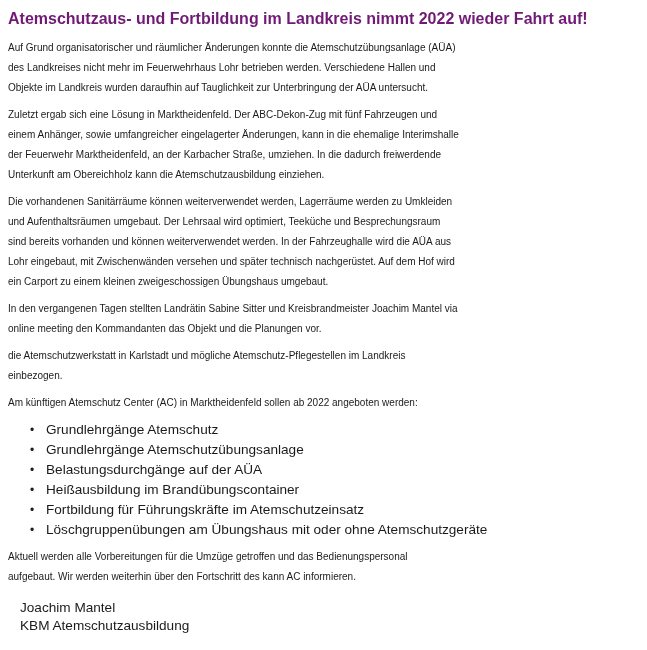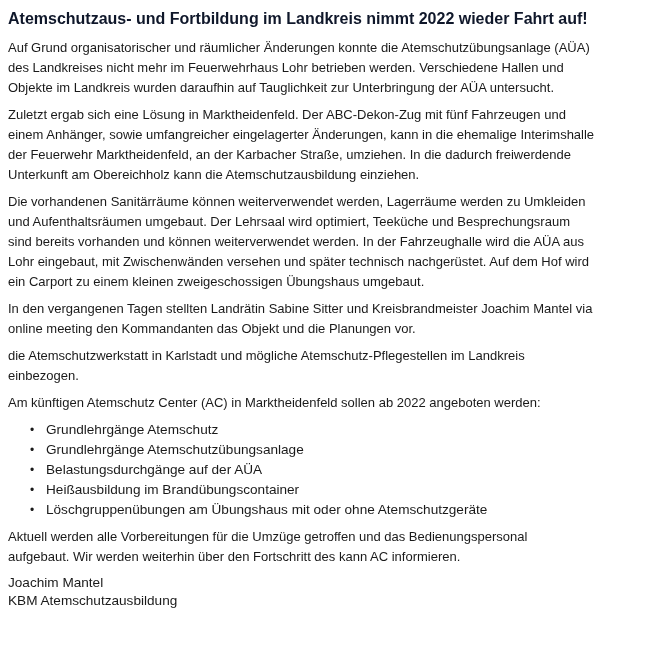--- a/index.html
+++ b/index.html
@@ -14,26 +14,26 @@
     font-family: "Liberation Sans", sans-serif;
     color: #1a1a1a;
   }
   .doc {
     padding: 8px 7px 0 8px;
   }
   .doc-title {
     font-size: 16px;
     line-height: 22px;
     font-weight: 700;
-    color: #0f172a;
+    color: #701a75;
     margin: 0 0 8px 0;
     white-space: nowrap;
   }
   .para {
-    font-size: 13px;
+    font-size: 10px;
     line-height: 20px;
     margin: 0 0 7px 0;
   }
   .para:last-of-type {
     margin-bottom: 5px;
   }
   .ln {
     display: block;
     white-space: nowrap;
   }
@@ -50,21 +50,21 @@
   }
   .bullet {
     display: inline-block;
     width: 16px;
     font-size: 12px;
     color: #1a1a1a;
   }
   .signature {
     font-size: 13.6px;
     line-height: 18px;
-    margin: 0;
+    margin: 12px;
   }
 </style>
 </head>
 <body>
 
 <div class="doc">
 
   <h1 class="doc-title">Atemschutzaus- und Fortbildung im Landkreis nimmt 2022 wieder Fahrt auf!</h1>
 
   <p class="para">
@@ -100,20 +100,21 @@
 
   <p class="para">
     <span class="ln">Am künftigen Atemschutz Center (AC) in Marktheidenfeld sollen ab 2022 angeboten werden:</span>
   </p>
 
   <ul class="offer-list">
     <li><span class="bullet">•</span><span>Grundlehrgänge Atemschutz</span></li>
     <li><span class="bullet">•</span><span>Grundlehrgänge Atemschutzübungsanlage</span></li>
     <li><span class="bullet">•</span><span>Belastungsdurchgänge auf der AÜA</span></li>
     <li><span class="bullet">•</span><span>Heißausbildung im Brandübungscontainer</span></li>
+    <li><span class="bullet">•</span><span>Fortbildung für Führungskräfte im Atemschutzeinsatz</span></li>
     <li><span class="bullet">•</span><span>Löschgruppenübungen am Übungshaus mit oder ohne Atemschutzgeräte</span></li>
   </ul>
 
   <p class="para">
     <span class="ln">Aktuell werden alle Vorbereitungen für die Umzüge getroffen und das Bedienungspersonal</span>
     <span class="ln">aufgebaut. Wir werden weiterhin über den Fortschritt des kann AC informieren.</span>
   </p>
 
   <p class="signature">
     <span class="ln">Joachim Mantel</span>

